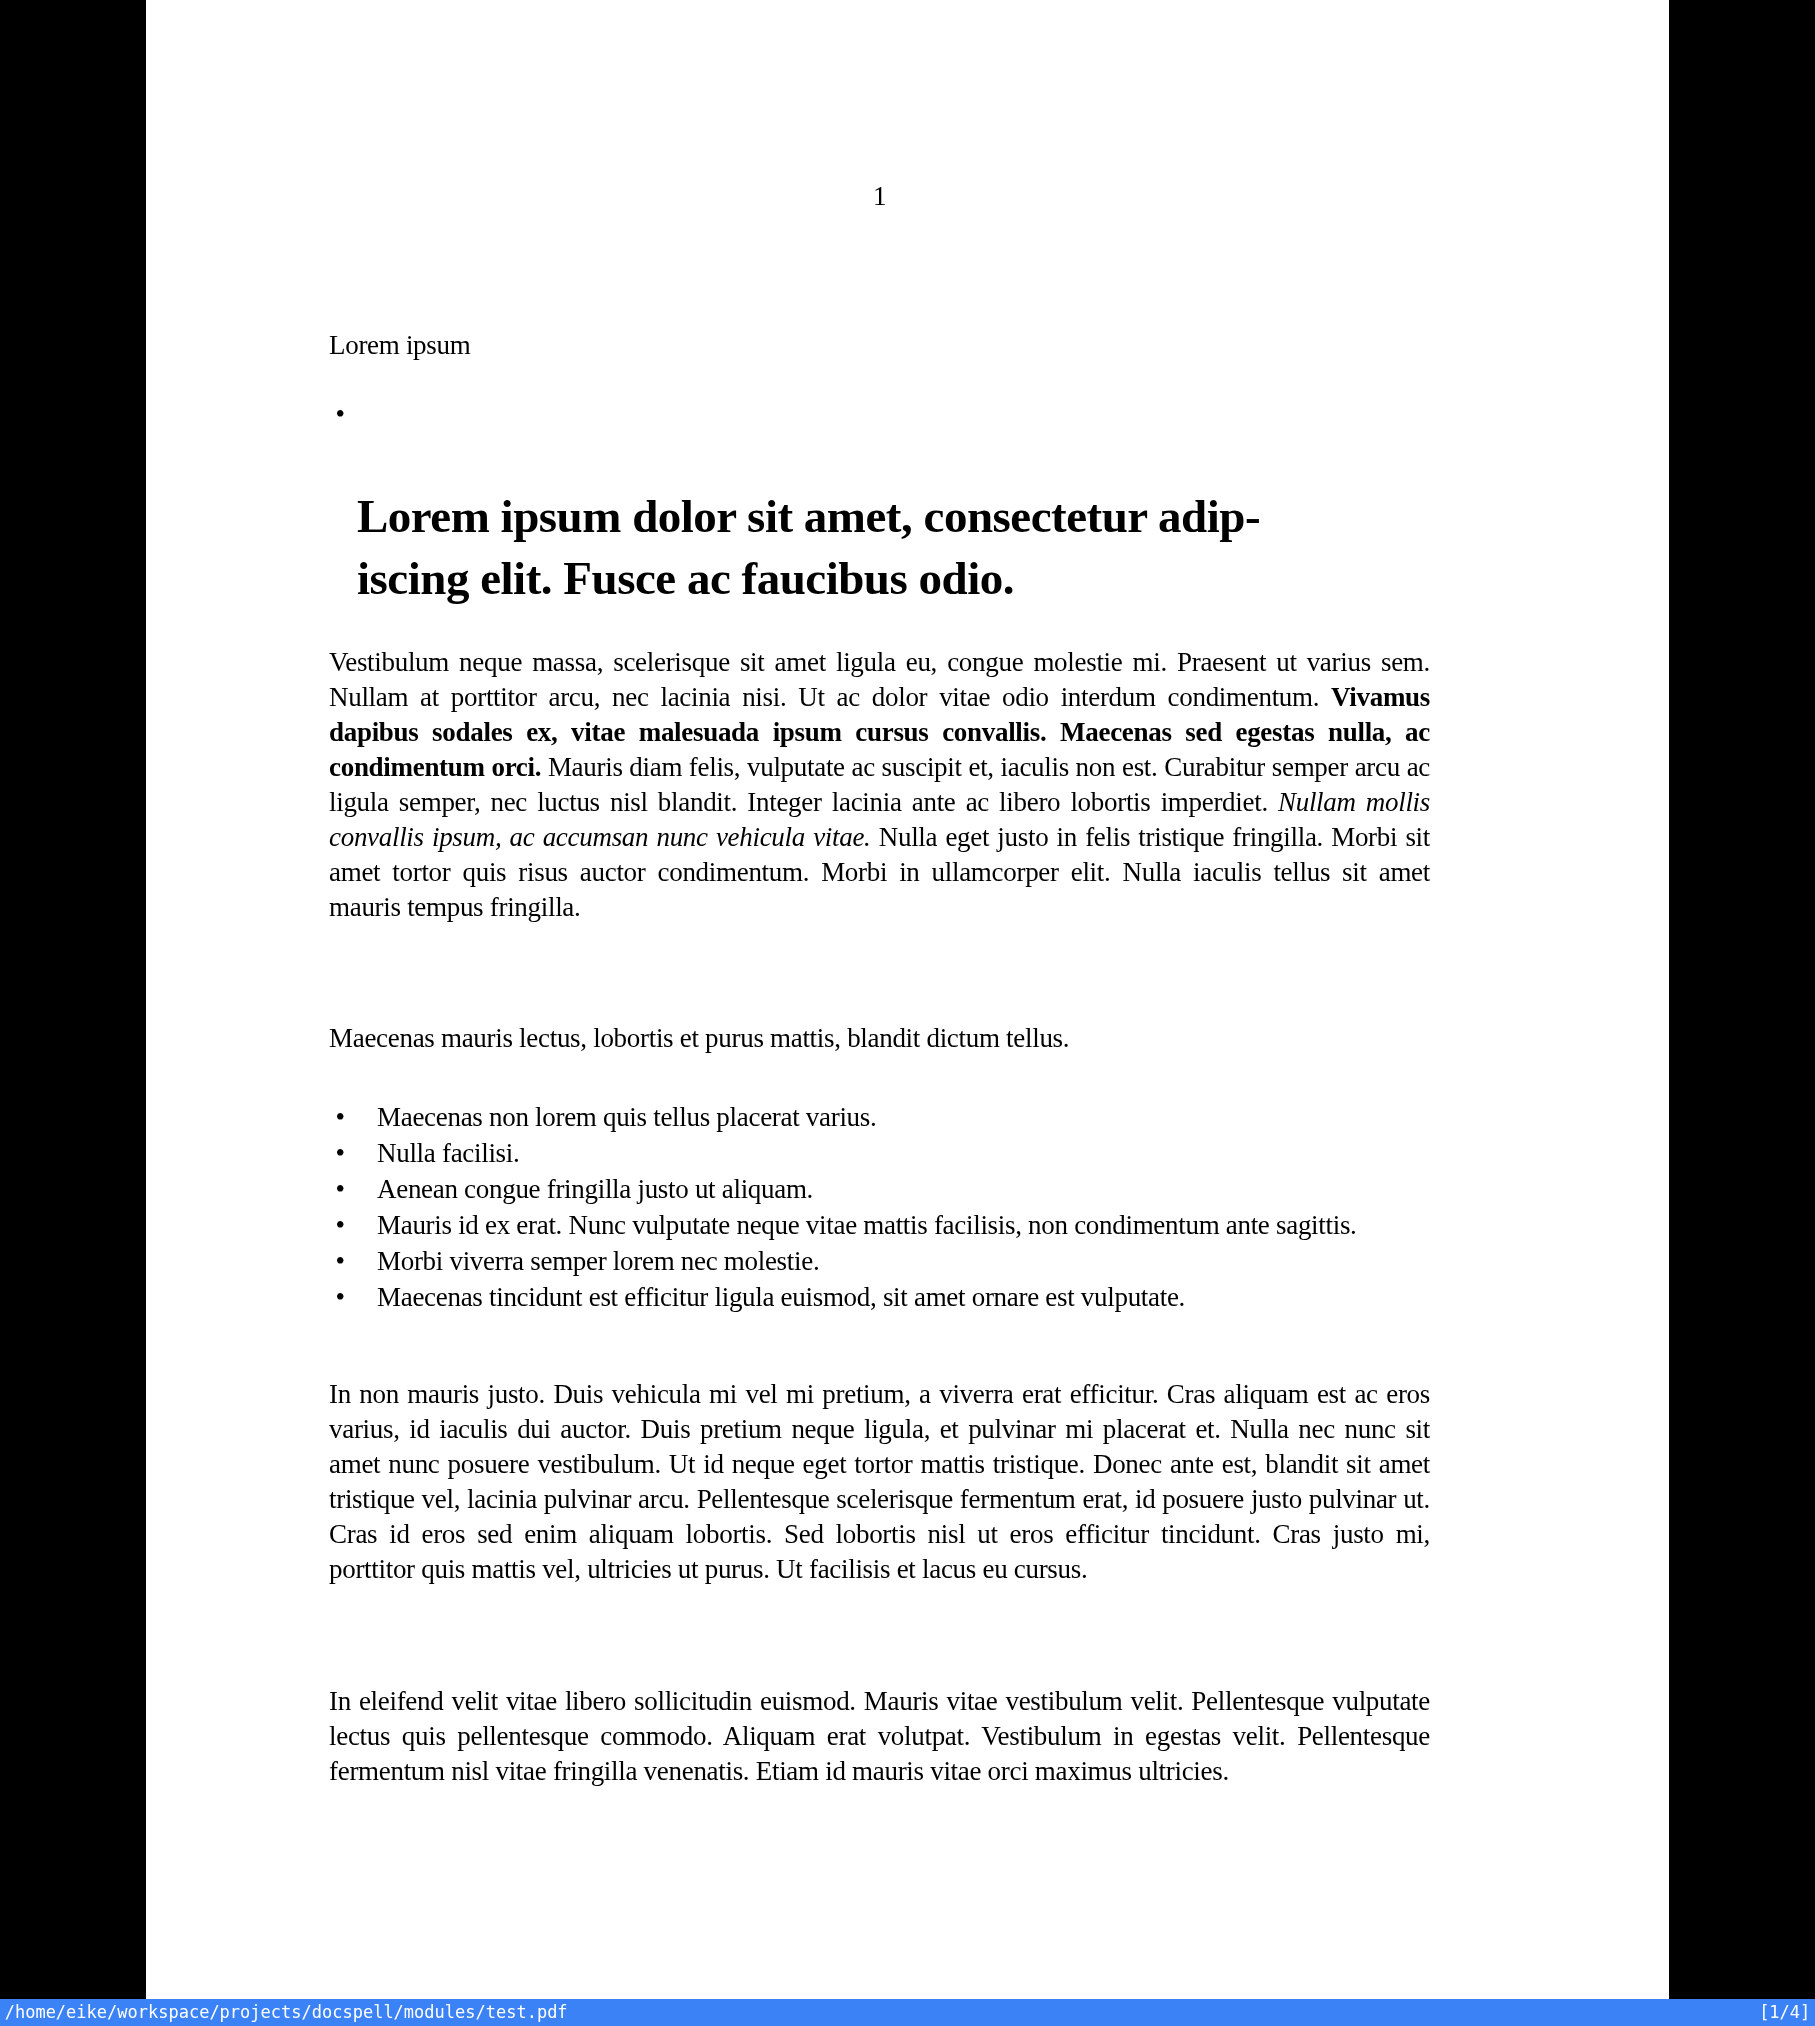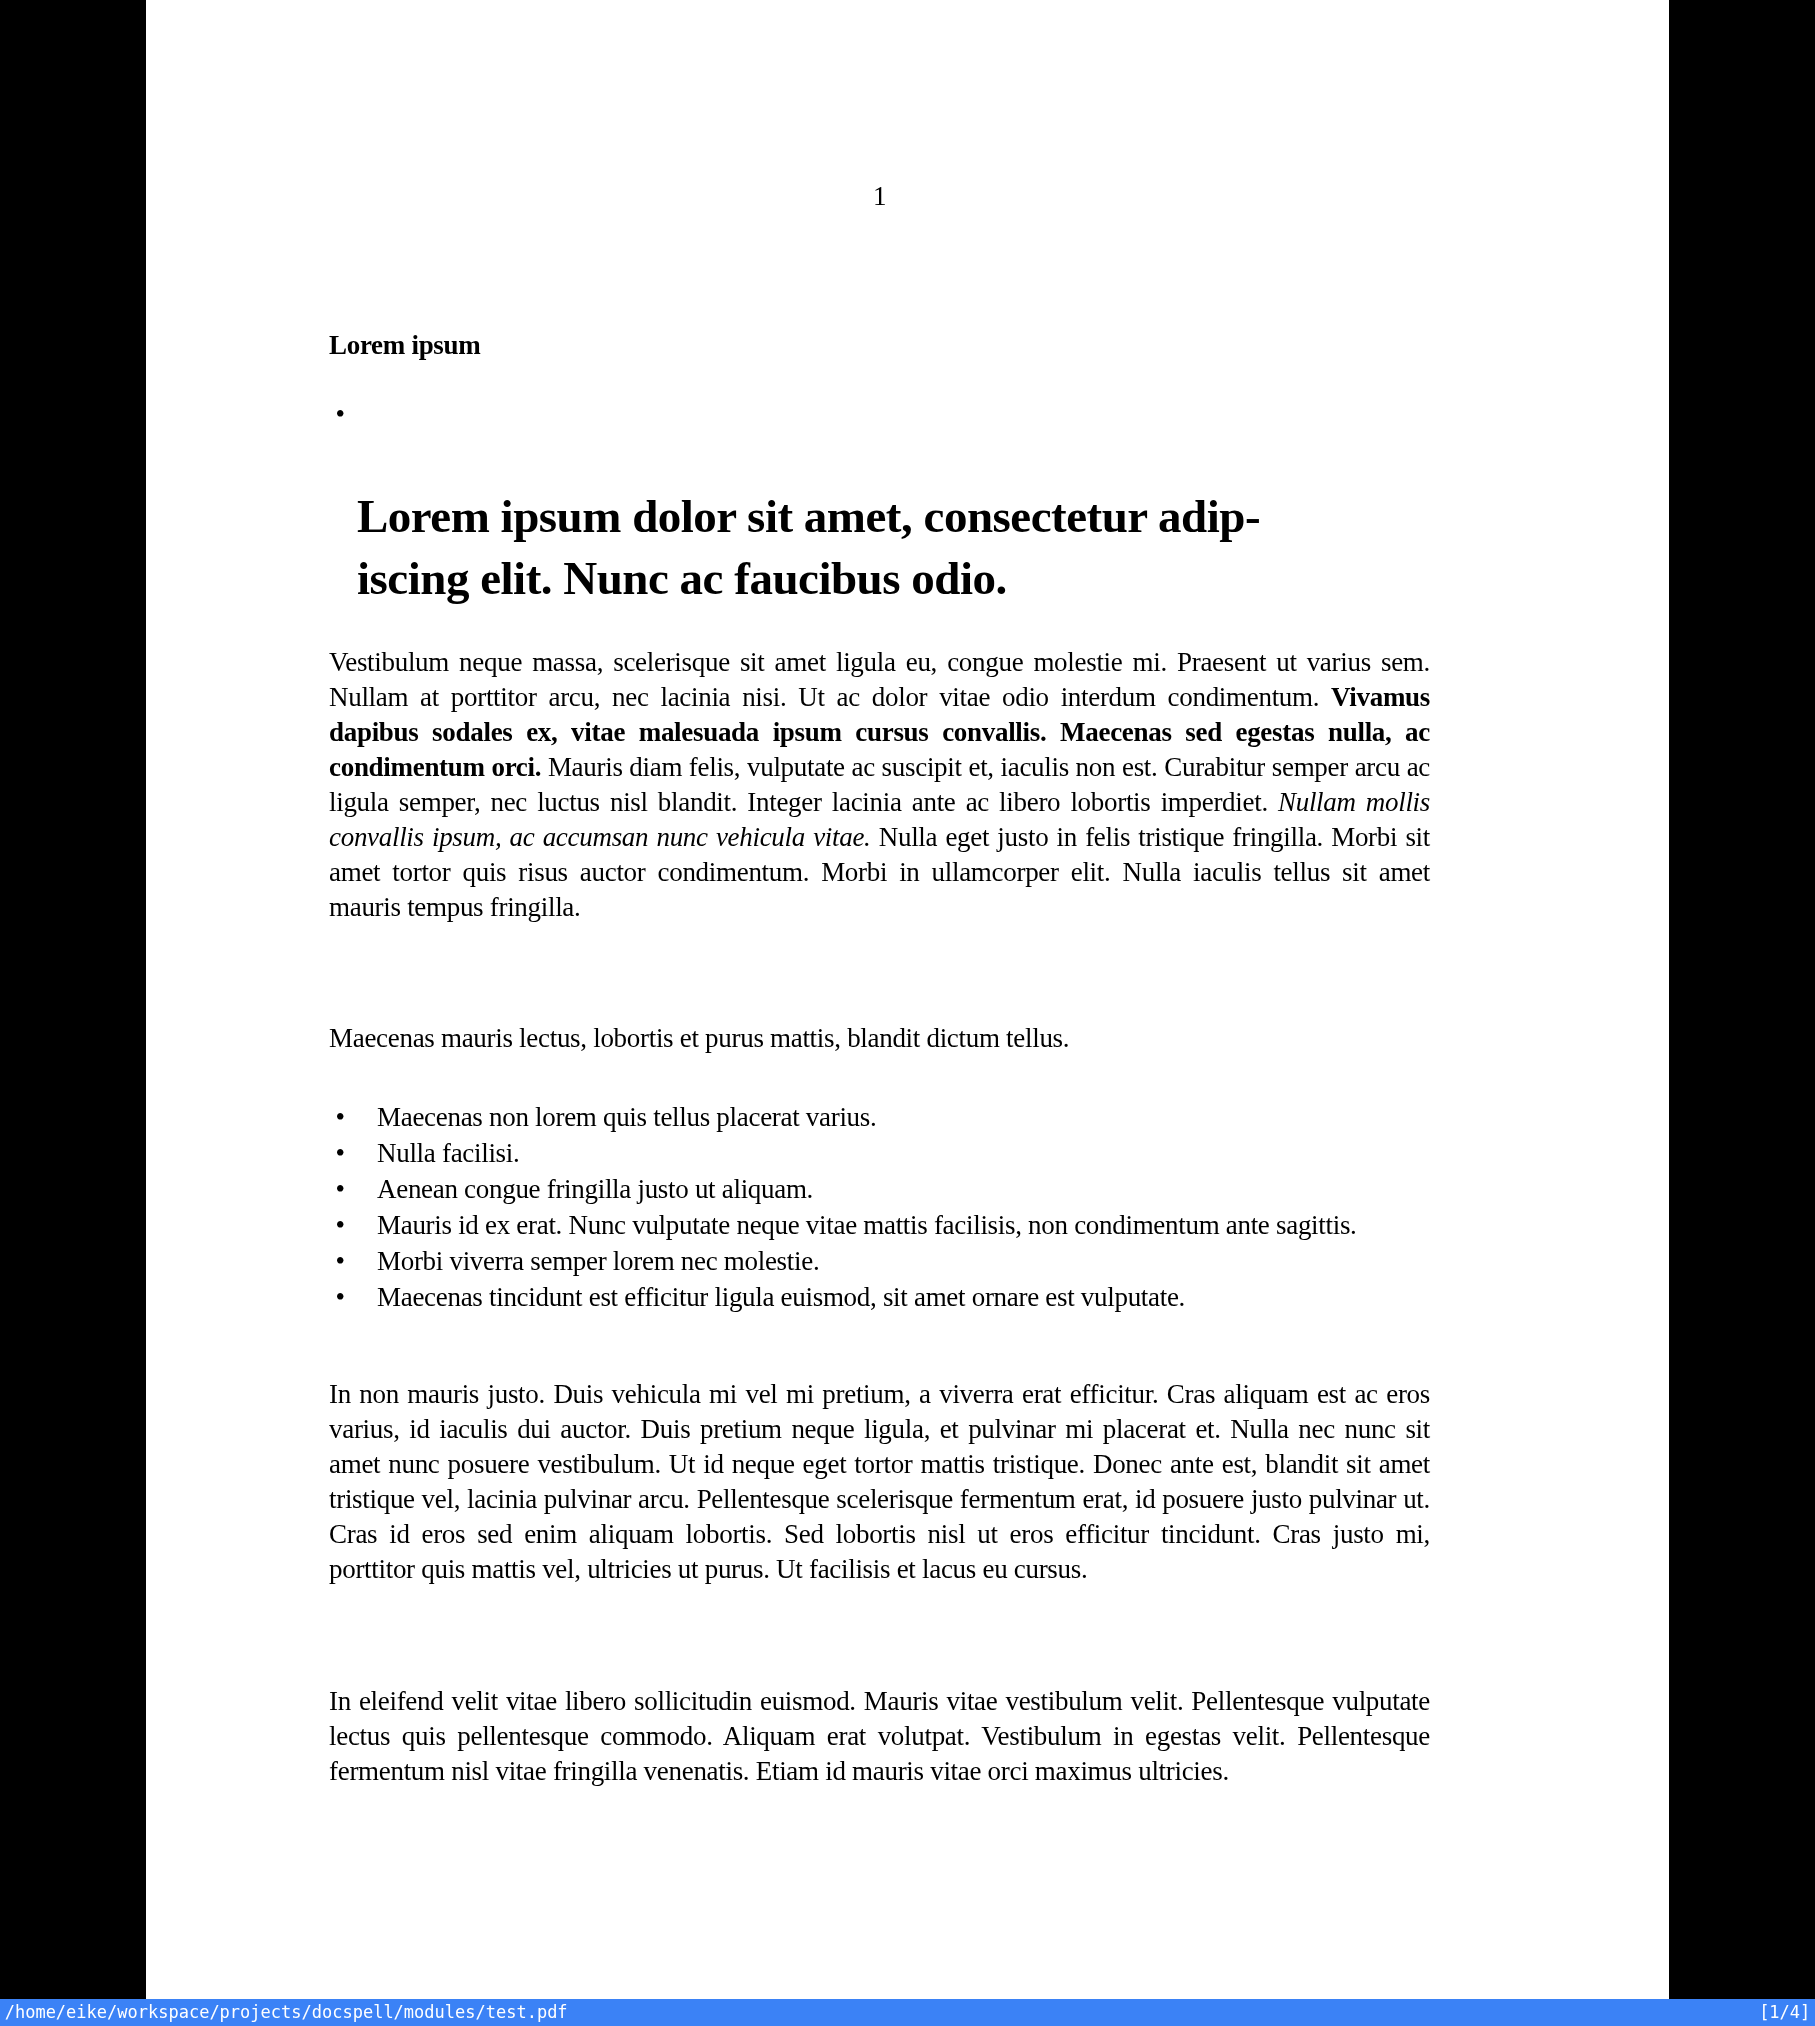--- a/index.html
+++ b/index.html
@@ -25,21 +25,21 @@
   .block {
     position: absolute;
     left: 183px;
     width: 1101px;
     font-size: 27px;
     line-height: 35px;
     letter-spacing: -0.3px;
     color: #000;
   }
   .page-number { top: 179px; text-align: center; }
-  .intro { top: 328px; font-weight: bold; }
+  .intro { top: 328px; }
   .lone-bullet { top: 397px; }
   .bullet {
     display: inline-block;
     width: 43px;
     padding-left: 6.6px;
     font-size: 27px;
   }
   .heading {
     top: 485px;
     font-size: 47px;
@@ -96,21 +96,21 @@
     <div class="block page-number">1</div>
 
     <div class="block intro">Lorem ipsum</div>
 
     <div class="block lone-bullet">
       <span class="bullet">•</span>
     </div>
 
     <div class="block heading">
       <div>Lorem ipsum dolor sit amet, consectetur adip-</div>
-      <div>iscing elit. Nunc ac faucibus odio.</div>
+      <div>iscing elit. Fusce ac faucibus odio.</div>
     </div>
 
     <p class="block para para-1"><span class="seg-normal">Vestibulum neque massa, scelerisque sit amet ligula eu, congue molestie mi. Praesent ut varius sem. Nullam at porttitor arcu, nec lacinia nisi. Ut ac dolor vitae odio interdum condimentum. </span><span class="seg-bold">Vivamus dapibus sodales ex, vitae malesuada ipsum cursus convallis. Maecenas sed egestas nulla, ac condimentum orci.</span><span class="seg-normal"> Mauris diam felis, vulputate ac suscipit et, iaculis non est. Curabitur semper arcu ac ligula semper, nec luctus nisl blandit. Integer lacinia ante ac libero lobortis imperdiet. </span><span class="seg-italic">Nullam mollis convallis ipsum, ac accumsan nunc vehicula vitae.</span><span class="seg-normal"> Nulla eget justo in felis tristique fringilla. Morbi sit amet tortor quis risus auctor condimentum. Morbi in ullamcorper elit. Nulla iaculis tellus sit amet mauris tempus fringilla.</span></p>
 
     <p class="block para para-2">Maecenas mauris lectus, lobortis et purus mattis, blandit dictum tellus.</p>
 
     <div class="block bullet-list">
       <div class="li">
         <span class="bullet">•</span>
         <span>Maecenas non lorem quis tellus placerat varius.</span>

